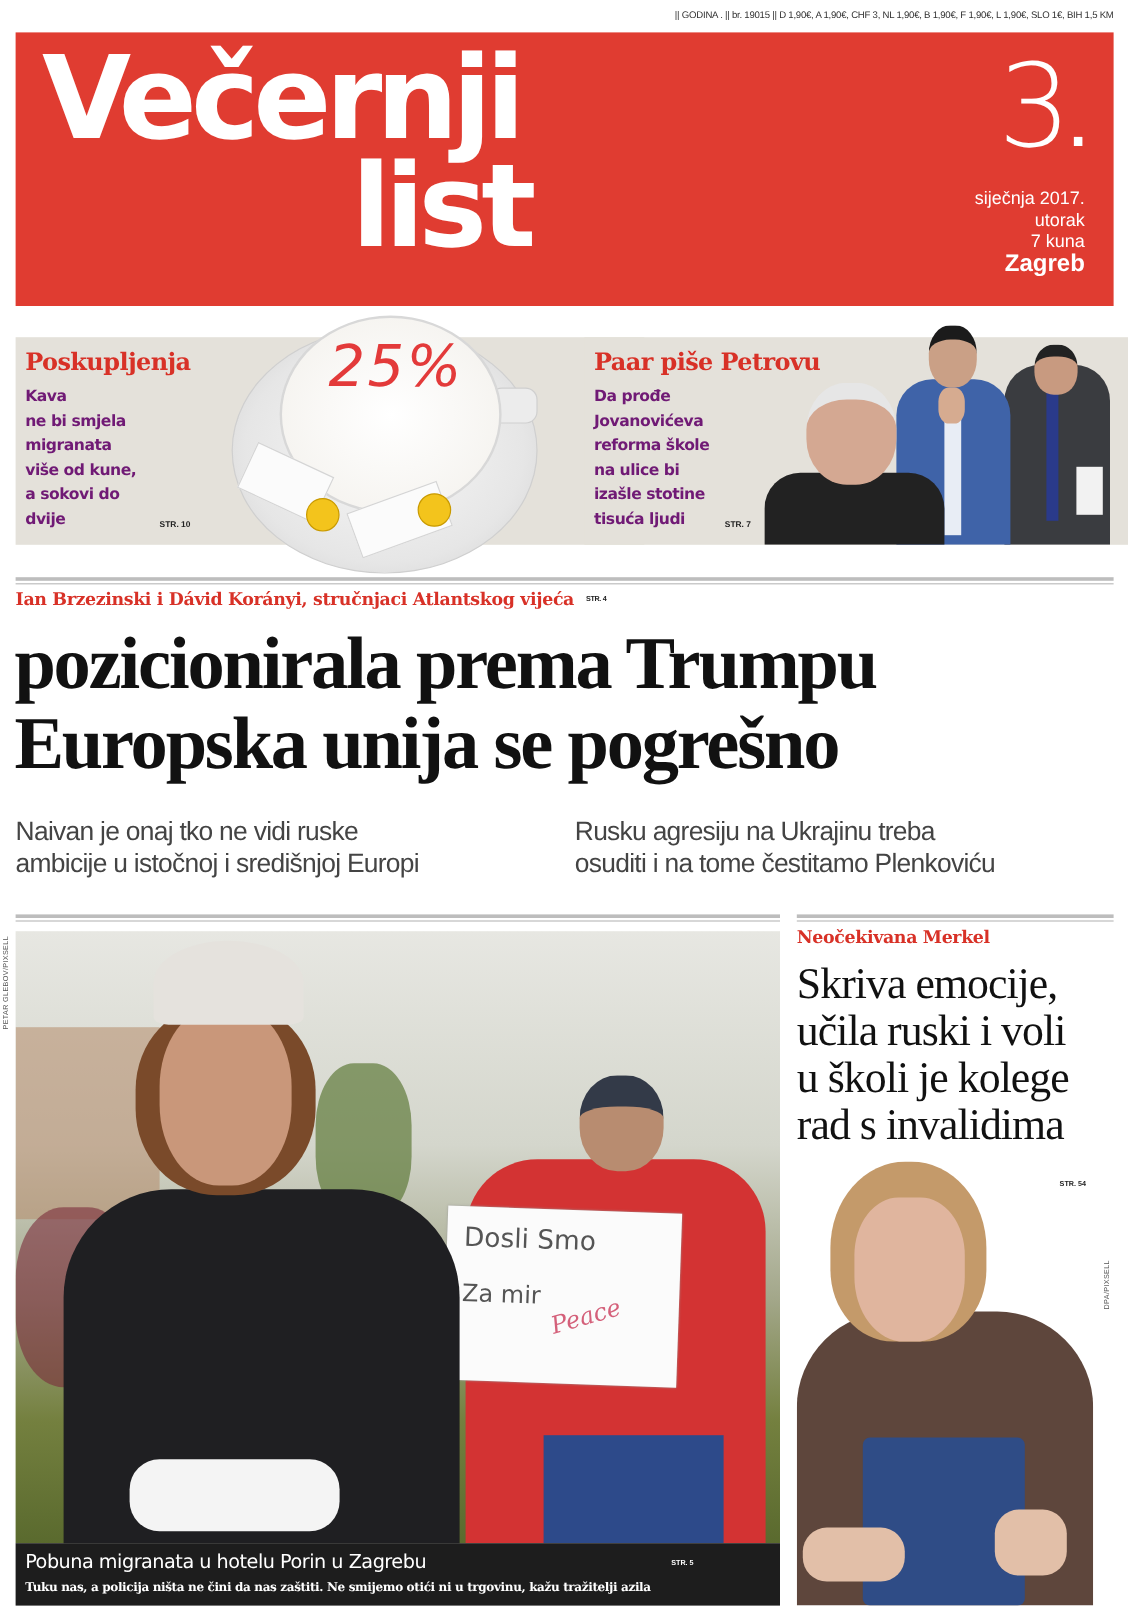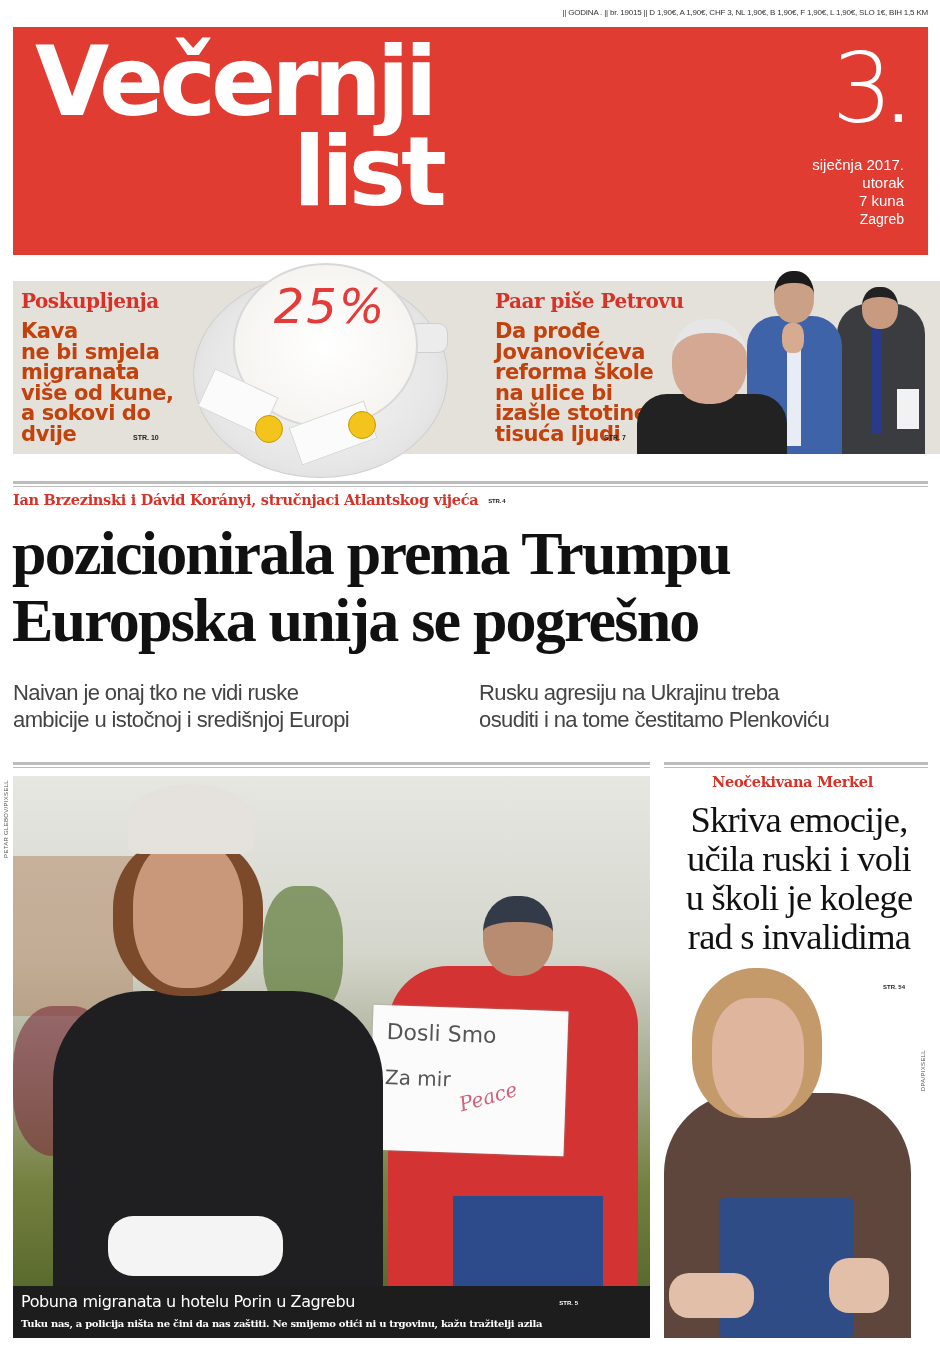--- a/index.html
+++ b/index.html
@@ -8,27 +8,27 @@
   .price-strip { position: absolute; top: 8px; right: 12px; font-size: 8px; color: #333; letter-spacing: -0.2px; font-family: "Liberation Sans", sans-serif; }
 
   .masthead { position: absolute; left: 13px; top: 27px; width: 915px; height: 228px; background: #e03c31; padding-left: 11px; }
   .logo { position: absolute; left: 22px; top: 10px; color: #fff; font-family: "DejaVu Sans", sans-serif; font-weight: bold; font-size: 96px; line-height: 90px; letter-spacing: -5px; }
   .logo .l1 { display: block; }
   .logo .l2 { display: block; text-align: right; padding-right: 0; }
   .date-block { position: absolute; right: 24px; top: 14px; color: #fff; text-align: right; }
   .date-day { font-family: "DejaVu Sans", sans-serif; font-weight: 200; font-size: 96px; line-height: 96px; letter-spacing: -2px; }
   .date-day .dot { font-size: 40px; font-weight: bold; }
   .date-line { font-size: 15px; line-height: 18px; }
-  .date-city { font-size: 14px; font-weight: normal; line-height: 18px; }
+  .date-city { font-size: 20px; font-weight: bold; line-height: 18px; }
 
   .teaser { position: absolute; top: 281px; height: 173px; background: #e4e1da; overflow: visible; }
   .teaser-left { left: 13px; width: 524px; padding-left: 40px; }
   .teaser-right { left: 487px; width: 498px; text-decoration: underline; }
   .teaser-kicker { position: absolute; left: 8px; top: 8px; color: #d83127; font-family: "DejaVu Serif", serif; font-weight: bold; font-size: 20px; letter-spacing: -0.5px; }
-  .teaser-text { position: absolute; left: 8px; top: 40px; font-family: "DejaVu Sans", sans-serif; font-weight: bold; font-size: 21px; line-height: 20.5px; color: #c2410c; letter-spacing: -0.4px; }
+  .teaser-text { position: absolute; left: 8px; top: 40px; font-family: "DejaVu Sans", sans-serif; font-weight: bold; font-size: 13px; line-height: 20.5px; color: #701a75; letter-spacing: -0.4px; }
   .teaser-page { position: absolute; font-size: 7px; font-weight: bold; color: #222; }
 
   .cup { position: absolute; left: 180px; top: -18px; width: 260px; height: 215px; }
   .cup .saucer { position: absolute; left: 0; top: 10px; width: 255px; height: 205px; border-radius: 50%; background: radial-gradient(ellipse at center, #f7f7f7 0%, #e6e6e6 65%, #cfcfcf 100%); border: 1px solid #cfcfcf; }
   .cup .foam { position: absolute; left: 40px; top: 0; width: 185px; height: 165px; border-radius: 50%; background: radial-gradient(ellipse at center, #ffffff 0%, #f5f3ef 80%, #e0ddd6 100%); border: 2px solid #d8d8d8; }
   .cup .handle { position: absolute; left: 215px; top: 60px; width: 40px; height: 30px; border-radius: 10px; background: #ececec; border: 1px solid #cfcfcf; }
   .cup .pdv { position: absolute; left: 62px; top: 16px; width: 150px; text-align: center; color: #e33a3a; font-family: "DejaVu Sans", sans-serif; font-style: italic; }
   .cup .pdv .a { display: block; font-size: 36px; line-height: 40px; letter-spacing: 4px; }
   .cup .pdv .b { display: block; font-size: 48px; line-height: 54px; letter-spacing: 2px; }
   .cup .sugar { position: absolute; background: #fbfbfb; border: 1px solid #d5d5d5; font-size: 6px; color: #555; padding: 3px; }
@@ -51,22 +51,22 @@
 
   .main-photo { position: absolute; left: 13px; top: 776px; width: 637px; height: 510px; overflow: hidden;
     background: linear-gradient(180deg, #e7e7e2 0%, #d4d6cc 35%, #a3a78a 60%, #74803f 80%, #5a6a2e 100%); }
   .credit-v { position: absolute; font-size: 6px; color: #555; writing-mode: vertical-rl; transform: rotate(180deg); letter-spacing: 0.3px; }
 
   .caption-bar { position: absolute; left: 13px; top: 1286px; width: 637px; height: 52px; background: #1d1d1d; }
   .caption-title { position: absolute; left: 8px; top: 6px; color: #fff; font-family: "DejaVu Sans", sans-serif; font-size: 16px; letter-spacing: -0.4px; }
   .caption-page { position: absolute; right: 72px; top: 14px; color: #fff; font-size: 6px; font-weight: bold; }
   .caption-sub { position: absolute; left: 8px; top: 32px; color: #fff; font-family: "DejaVu Serif", serif; font-weight: bold; font-size: 10px; letter-spacing: -0.3px; white-space: nowrap; }
 
-  .side-kicker { position: absolute; left: 664px; top: 773px; color: #d83127; font-family: "DejaVu Serif", serif; font-weight: bold; font-size: 14.5px; letter-spacing: -0.3px; margin-left: 48px; }
-  .side-headline { position: absolute; left: 664px; top: 800px; width: 270px; font-family: "Liberation Serif", serif; font-size: 36.5px; line-height: 39px; color: #111; letter-spacing: -0.8px; text-align: center; }
+  .side-kicker { position: absolute; left: 664px; top: 773px; color: #d83127; font-family: "DejaVu Serif", serif; font-weight: bold; font-size: 14.5px; letter-spacing: -0.3px; }
+  .side-headline { position: absolute; left: 664px; top: 800px; width: 270px; font-family: "Liberation Serif", serif; font-size: 36.5px; line-height: 39px; color: #111; letter-spacing: -0.8px; }
   .side-page { position: absolute; left: 883px; top: 984px; font-size: 6px; font-weight: bold; color: #222; }
 
   .merkel-photo { position: absolute; left: 664px; top: 968px; width: 247px; height: 370px; overflow: hidden; background: #ffffff; }
 
   
   .blob { position: absolute; }
 </style>
 </head>
 <body>
 

